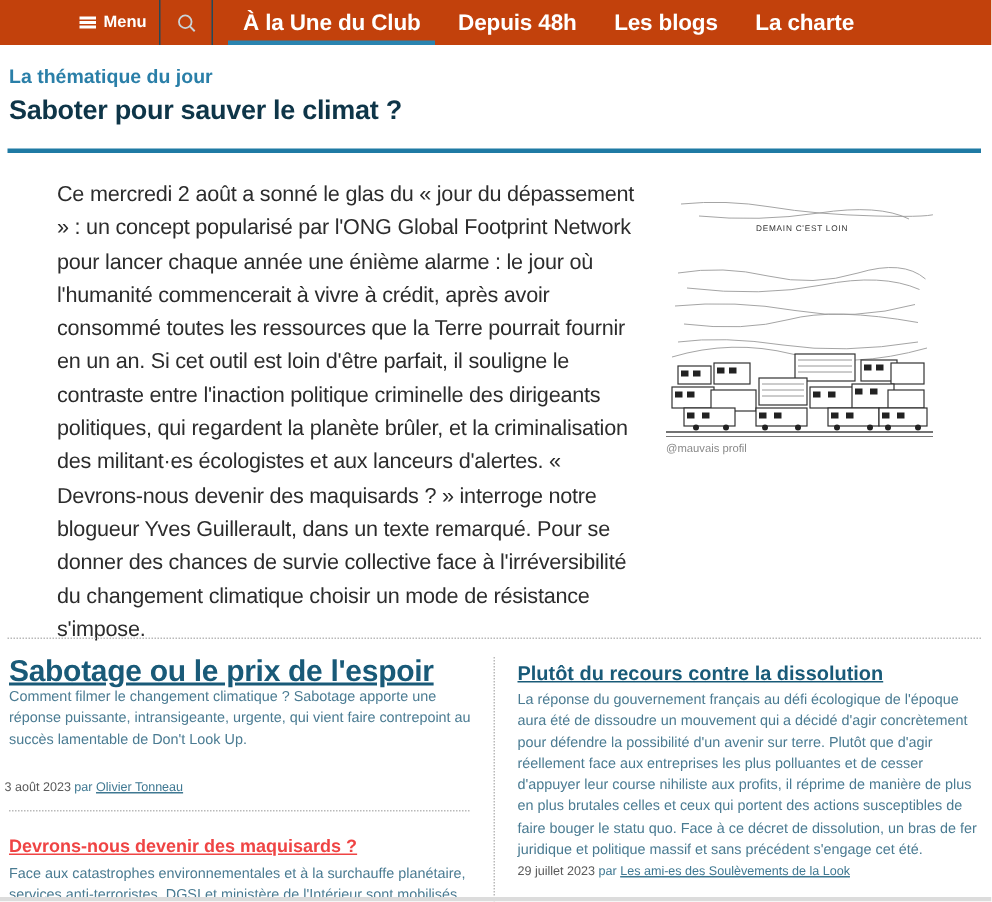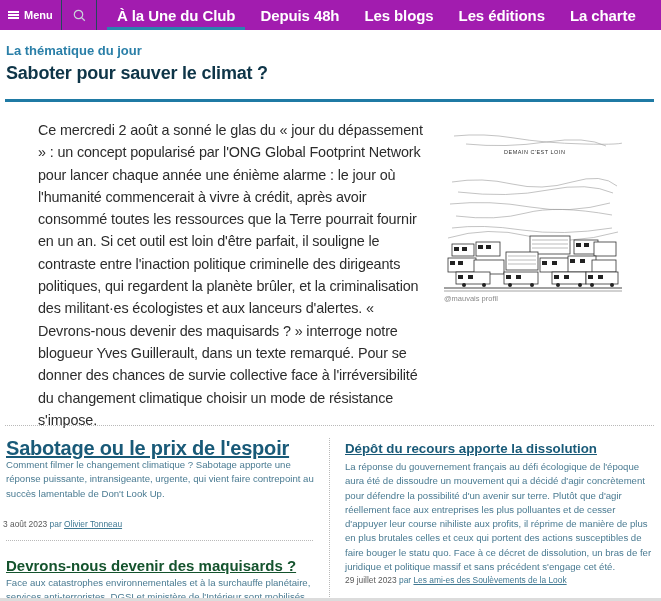--- a/index.html
+++ b/index.html
@@ -1,20 +1,20 @@
 <!DOCTYPE html>
 <html><head>
 <meta charset="utf-8">
 <style>
   * { box-sizing: border-box; margin: 0; padding: 0; }
   html, body { width: 661px; height: 601px; overflow: hidden; background: #ffffff; }
   body { font-family: "Liberation Sans", sans-serif; color: #1d1d1b; position: relative; }
 
   
-  .topnav { position: absolute; left: 0; top: 0; width: 661px; height: 30px; background: #a21caf; display: flex; align-items: stretch; }
+  .topnav { position: absolute; left: 0; top: 0; width: 661px; height: 30px; background: #c2410c; display: flex; align-items: stretch; padding-left: 45px; }
   .nav-menu { width: 62px; display: flex; align-items: center; padding-left: 8px; color: #fff; font-weight: bold; font-size: 11px; border-right: 1px solid #24495a; cursor: pointer; }
   .nav-menu .burger { width: 11px; height: 8px; margin-right: 5px; position: relative; }
   .nav-menu .burger span { position: absolute; left: 0; width: 11px; height: 1.6px; background: #fff; }
   .nav-search { width: 35px; display: flex; align-items: center; justify-content: center; border-right: 1px solid #24495a; cursor: pointer; }
   .nav-links { display: flex; align-items: stretch; padding-left: 10px; }
   .nav-link { color: #fff; font-weight: bold; font-size: 15px; display: flex; align-items: center; padding: 0 10px; position: relative; cursor: pointer; white-space: nowrap; letter-spacing: -0.1px; }
   .nav-link.active::after { content: ""; position: absolute; left: 0; right: 0; bottom: 0; height: 3px; background: #2a84b0; }
   .nav-link + .nav-link { margin-left: 5px; }
 
   
@@ -35,21 +35,21 @@
   .left-divider { position: absolute; left: 6px; top: 540px; width: 307px; border-top: 1px dotted #b9b9b9; }
 
   .big-title { position: absolute; left: 6px; top: 437px; font-size: 20px; font-weight: bold; color: #195a78; letter-spacing: -0.2px; }
   .blurb { font-size: 9.6px; line-height: 14.3px; color: #4a7b92; }
   .meta { font-size: 8.4px; color: #3f7892; }
   .meta .date { color: #5a5a5a; }
 
   .card1-blurb { position: absolute; left: 6px; top: 458px; width: 315px; }
   .card1-meta { position: absolute; left: 3px; top: 519px; text-align: center; }
 
-  .card2-title { position: absolute; left: 6px; top: 557px; font-size: 15px; font-weight: bold; color: #14532d; }
+  .card2-title { position: absolute; left: 6px; top: 557px; font-size: 12px; font-weight: bold; color: #ef4444; }
   .card2-blurb { position: absolute; left: 6px; top: 576px; width: 315px; }
 
   .card3-title { position: absolute; left: 345px; top: 441px; font-size: 13.3px; font-weight: bold; color: #195a78; }
   .card3-blurb { position: absolute; left: 345px; top: 460px; width: 310px; }
   .card3-meta { position: absolute; left: 345px; top: 575px; }
 
   .bottom-scroll { position: absolute; left: 0; top: 598px; width: 661px; height: 3px; background: #dcdcdc; }
   .link { cursor: pointer; text-decoration: underline; }
 </style>
 </head>
@@ -67,21 +67,20 @@
   <div class="nav-search">
     <svg width="13" height="13" viewBox="0 0 13 13">
       <circle cx="5.5" cy="5.5" r="4.2" fill="none" stroke="#c9d3d8" stroke-width="1.2"></circle>
       <line x1="8.6" y1="8.6" x2="11.8" y2="11.8" stroke="#c9d3d8" stroke-width="1.3"></line>
     </svg>
   </div>
   <div class="nav-links">
     <div class="nav-link active">À la Une du Club</div>
     <div class="nav-link">Depuis 48h</div>
     <div class="nav-link">Les blogs</div>
-    <div class="nav-link">Les éditions</div>
     <div class="nav-link">La charte</div>
   </div>
 </div>
 
 <div class="kicker">La thématique du jour</div>
 <div class="page-title">Saboter pour sauver le climat ?</div>
 <div class="title-rule"></div>
 
 <p class="intro">Ce mercredi 2 août a sonné le glas du « jour du dépassement » : un concept popularisé par l'ONG Global Footprint Network pour lancer chaque année une énième alarme : le jour où l'humanité commencerait à vivre à crédit, après avoir consommé toutes les ressources que la Terre pourrait fournir en un an. Si cet outil est loin d'être parfait, il souligne le contraste entre l'inaction politique criminelle des dirigeants politiques, qui regardent la planète brûler, et la criminalisation des militant·es écologistes et aux lanceurs d'alertes. « Devrons-nous devenir des maquisards ? » interroge notre blogueur Yves Guillerault, dans un texte remarqué. Pour se donner des chances de survie collective face à l'irréversibilité du changement climatique choisir un mode de résistance s'impose.</p>
 
@@ -169,21 +168,21 @@
   <span class="date">3 août 2023</span>
   <span>par</span>
   <span class="link">Olivier Tonneau</span>
 </div>
 
 <div class="left-divider"></div>
 
 <div class="card2-title link">Devrons-nous devenir des maquisards ?</div>
 <p class="blurb card2-blurb">Face aux catastrophes environnementales et à la surchauffe planétaire, services anti-terroristes, DGSI et ministère de l'Intérieur sont mobilisés</p>
 
-<div class="card3-title link">Dépôt du recours apporte la dissolution</div>
+<div class="card3-title link">Plutôt du recours contre la dissolution</div>
 <p class="blurb card3-blurb">La réponse du gouvernement français au défi écologique de l'époque aura été de dissoudre un mouvement qui a décidé d'agir concrètement pour défendre la possibilité d'un avenir sur terre. Plutôt que d'agir réellement face aux entreprises les plus polluantes et de cesser d'appuyer leur course nihiliste aux profits, il réprime de manière de plus en plus brutales celles et ceux qui portent des actions susceptibles de faire bouger le statu quo. Face à ce décret de dissolution, un bras de fer juridique et politique massif et sans précédent s'engage cet été.</p>
 <div class="meta card3-meta">
   <span class="date">29 juillet 2023</span>
   <span>par</span>
   <span class="link">Les ami-es des Soulèvements de la Look</span>
 </div>
 
 <div class="bottom-scroll"></div>
 
 </body></html>

